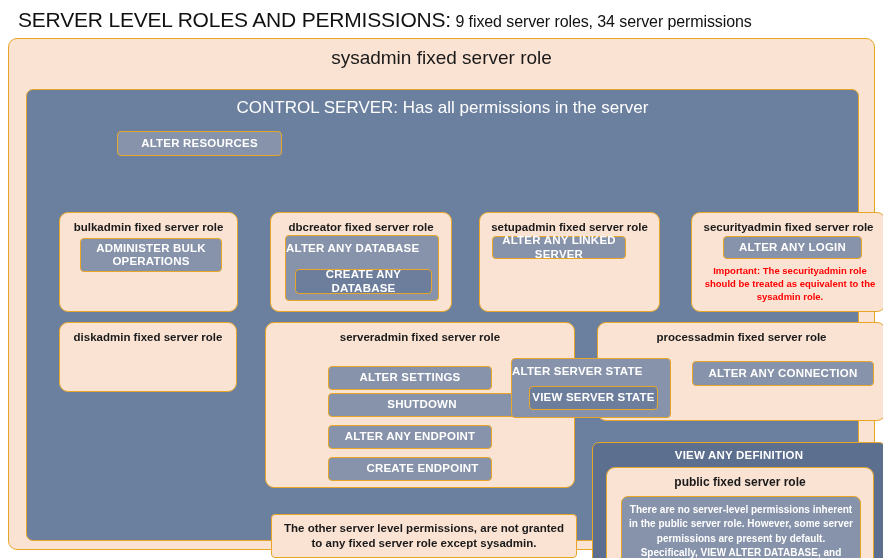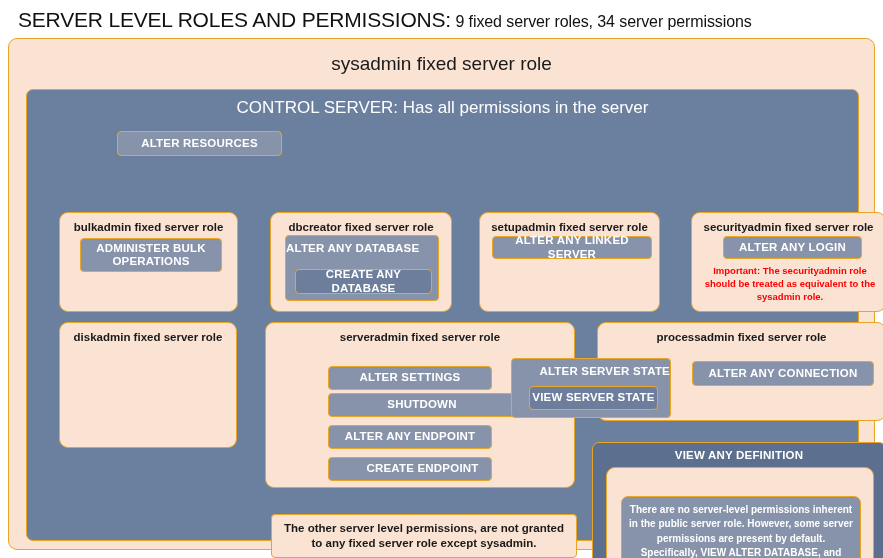--- a/index.html
+++ b/index.html
@@ -57,21 +57,21 @@
     font-size:11.5px;
     font-weight:bold;
     color:#1a1a1a;
   }
 
   
   #sysadmin-panel{
     position:absolute;left:8px;top:38px;width:867px;height:512px;
   }
   #sysadmin-label{
-    position:absolute;left:0;right:0;top:14px;
+    position:absolute;left:0;right:0;top:8px;
     text-align:center;font-size:19px;color:#1a1a1a;
   }
 
   
   #control-server{
     position:absolute;left:17px;top:50px;width:833px;height:452px;
   }
   #control-server-label{
     position:absolute;left:0;right:0;top:8px;
     text-align:center;font-size:17px;color:#ffffff;
@@ -79,46 +79,46 @@
 
   
   #bulkadmin-card{position:absolute;left:32px;top:122px;width:179px;height:100px;}
   #dbcreator-card{position:absolute;left:243px;top:122px;width:182px;height:100px;}
   #setupadmin-card{position:absolute;left:452px;top:122px;width:181px;height:100px;}
   #securityadmin-card{position:absolute;left:664px;top:122px;width:195px;height:100px;}
 
   #bulkadmin-perm{position:absolute;left:20px;top:25px;width:142px;height:34px;}
   #dbcreator-outer{position:absolute;left:14px;top:22px;width:154px;height:66px;}
   #dbcreator-inner{position:absolute;left:9px;top:33px;width:137px;height:25px;}
-  #setupadmin-perm{position:absolute;left:12px;top:23px;width:160px;height:23px;}
+  #setupadmin-perm{position:absolute;left:12px;top:23px;width:134px;height:23px;}
   #securityadmin-perm{position:absolute;left:31px;top:23px;width:139px;height:23px;}
   #securityadmin-note{
     position:absolute;left:8px;top:52px;width:180px;
     color:#ff0000;font-weight:bold;font-size:9.5px;
     text-align:center;line-height:1.35;
   }
 
   
-  #diskadmin-card{position:absolute;left:32px;top:232px;width:178px;height:126px;}
+  #diskadmin-card{position:absolute;left:32px;top:232px;width:178px;height:70px;}
   #serveradmin-card{position:absolute;left:238px;top:232px;width:310px;height:166px;}
   #processadmin-card{position:absolute;left:570px;top:232px;width:289px;height:99px;}
 
   #diskadmin-perm{position:absolute;left:90px;top:41px;width:165px;height:25px;}
 
   #serveradmin-p1{position:absolute;left:62px;top:43px;width:164px;height:24px;}
   #serveradmin-p2{position:absolute;left:62px;top:70px;width:188px;height:24px;}
   #serveradmin-p3{position:absolute;left:62px;top:102px;width:164px;height:24px;text-align:center;}
   #serveradmin-p4{position:absolute;left:62px;top:134px;width:164px;height:24px;padding-left:25px;}
 
   #processadmin-perm{position:absolute;left:94px;top:38px;width:182px;height:25px;text-align:center;}
 
   
   #alter-server-state{position:absolute;left:484px;top:268px;width:160px;height:60px;}
   #alter-server-state-label{
-    position:absolute;left:0;right:0;top:6px;text-align:right;
+    position:absolute;left:0;right:0;top:6px;text-align:left;
     color:#ffffff;font-weight:bold;font-size:11.5px;letter-spacing:0.2px;
   }
   #view-server-state{position:absolute;left:17px;top:27px;width:129px;height:24px;}
 
   
   #other-perms-note{
     position:absolute;left:244px;top:424px;width:306px;height:44px;
     background:#fbe3d4;border:1.5px solid #e8a628;border-radius:4px;
     box-sizing:border-box;
     display:flex;align-items:center;justify-content:center;text-align:center;
@@ -214,19 +214,20 @@
       <div class="perm" id="alter-server-state">
         <span id="alter-server-state-label">ALTER SERVER STATE</span>
         <span class="perm dark" id="view-server-state">VIEW SERVER STATE</span>
       </div>
 
       <div id="other-perms-note">The other server level permissions,  are not granted to any fixed server role except sysadmin.</div>
 
       <div id="view-any-definition">
         <div id="view-any-definition-label">VIEW ANY DEFINITION</div>
         <div class="peach" id="public-role-card">
+          <div id="public-role-title">public  fixed server role</div>
           <div id="public-role-note">There are no server-level permissions inherent in the public server role. However, some server permissions are present by default. Specifically, VIEW ALTER DATABASE, and CONNECT permission to the endpoints. These permissions can be revoked.</div>
         </div>
       </div>
 
     </div>
   </div>
 </div>
 
 </body></html>

